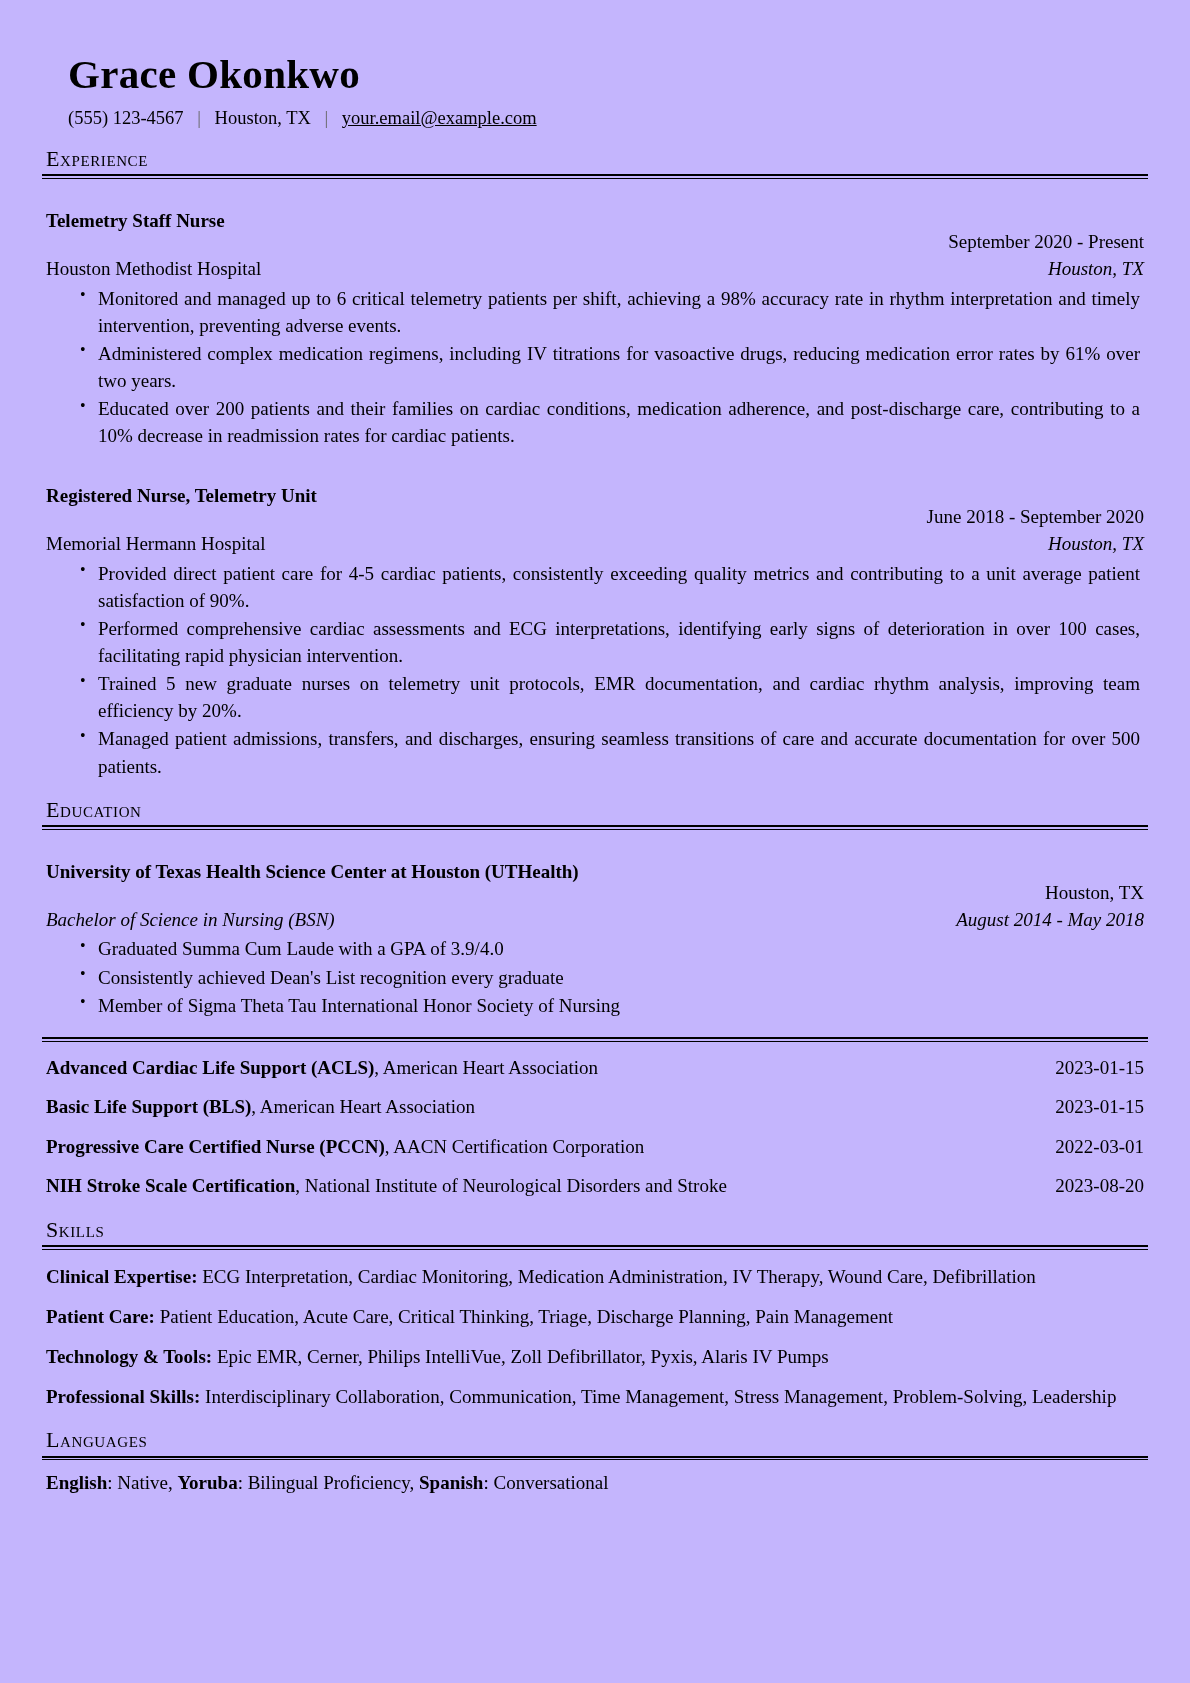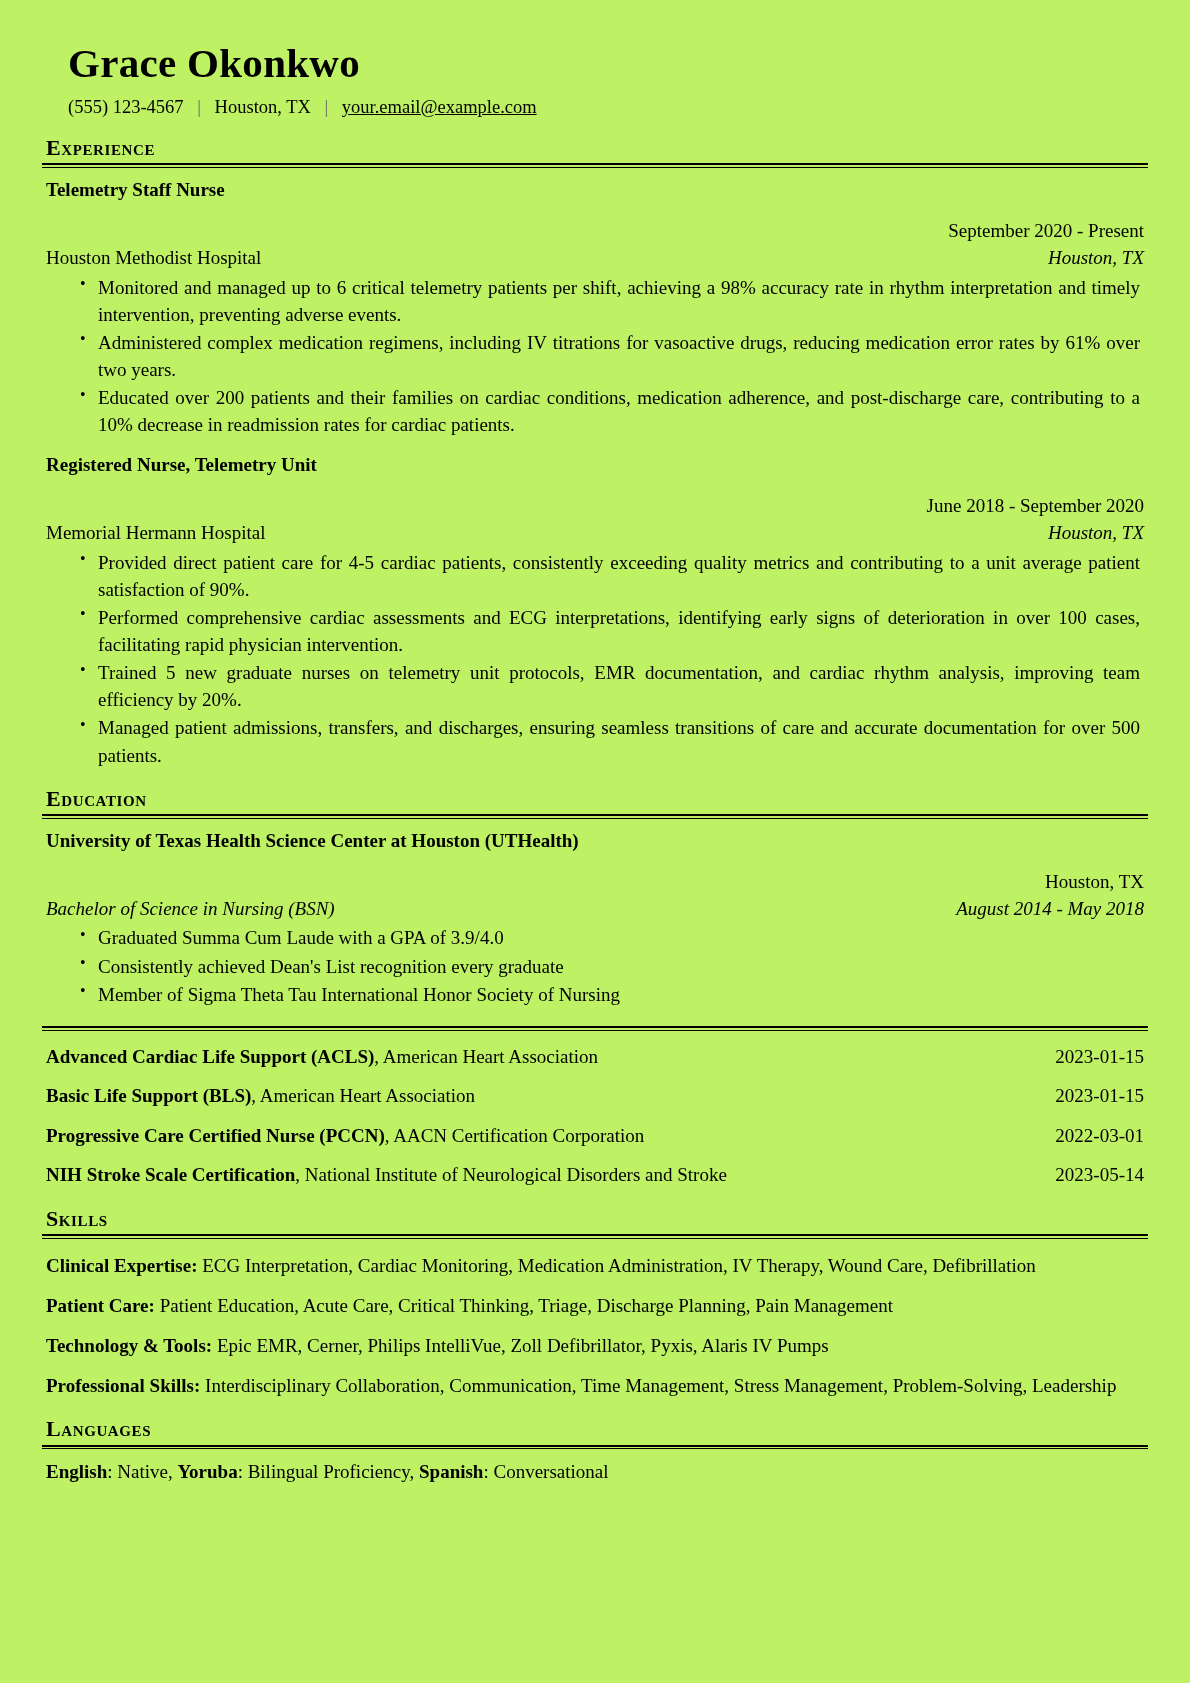--- a/index.html
+++ b/index.html
@@ -9,22 +9,22 @@
     background: #ffffff;
   }
   body {
     font-family: "Liberation Serif", "DejaVu Serif", serif;
     color: #000000;
   }
   .page {
     width: 1190px;
     min-height: 1683px;
     box-sizing: border-box;
-    padding: 33px 42px 40px 42px;
-    background: #bef264;
+    padding: 44px 42px 40px 42px;
+    background: #c4b5fd;
     position: relative;
   }
 
   
   .name {
     font-size: 41px;
     font-weight: bold;
     letter-spacing: 0.3px;
     line-height: 1.12;
     margin: 8px 0 0 26px;
@@ -43,21 +43,21 @@
     text-decoration: underline;
     color: #000;
   }
 
   
   .section {
     margin-top: 18px;
   }
   .section-title {
     font-size: 22px;
-    font-weight: bold;
+    font-weight: normal;
     font-variant: small-caps;
     letter-spacing: 0.6px;
     padding: 0 0 3px 4px;
     line-height: 1.1;
   }
   .section-rule {
     border-top: 2.4px solid #000;
     border-bottom: 1px solid #000;
     height: 1.6px;
     margin: 0 0 9px 0;
@@ -67,21 +67,21 @@
   .entry {
     margin-top: 5px;
     padding: 0 4px;
   }
   .entry + .entry {
     margin-top: 13px;
   }
   .row {
     display: flex;
     justify-content: space-between;
-    align-items: flex-start;
+    align-items: center;
     font-size: 19px;
     line-height: 1.42;
   }
   .row .left-b {
     font-weight: bold;
   }
   .row .left-n {
     font-weight: normal;
   }
   .row .right-n {
@@ -274,21 +274,21 @@
       <div>
         <span class="cert-name">Progressive Care Certified Nurse (PCCN)</span><span class="cert-issuer">, AACN Certification Corporation</span>
       </div>
       <div class="cert-date">2022-03-01</div>
     </div>
 
     <div class="cert-row">
       <div>
         <span class="cert-name">NIH Stroke Scale Certification</span><span class="cert-issuer">, National Institute of Neurological Disorders and Stroke</span>
       </div>
-      <div class="cert-date">2023-05-14</div>
+      <div class="cert-date">2023-08-20</div>
     </div>
   </div>
 
   <div class="section">
     <div class="section-title">Skills</div>
     <div class="section-rule"></div>
 
     <div class="skill-row">
       <span class="skill-cat">Clinical Expertise:</span><span> ECG Interpretation, Cardiac Monitoring, Medication Administration, IV Therapy, Wound Care, Defibrillation</span>
     </div>

